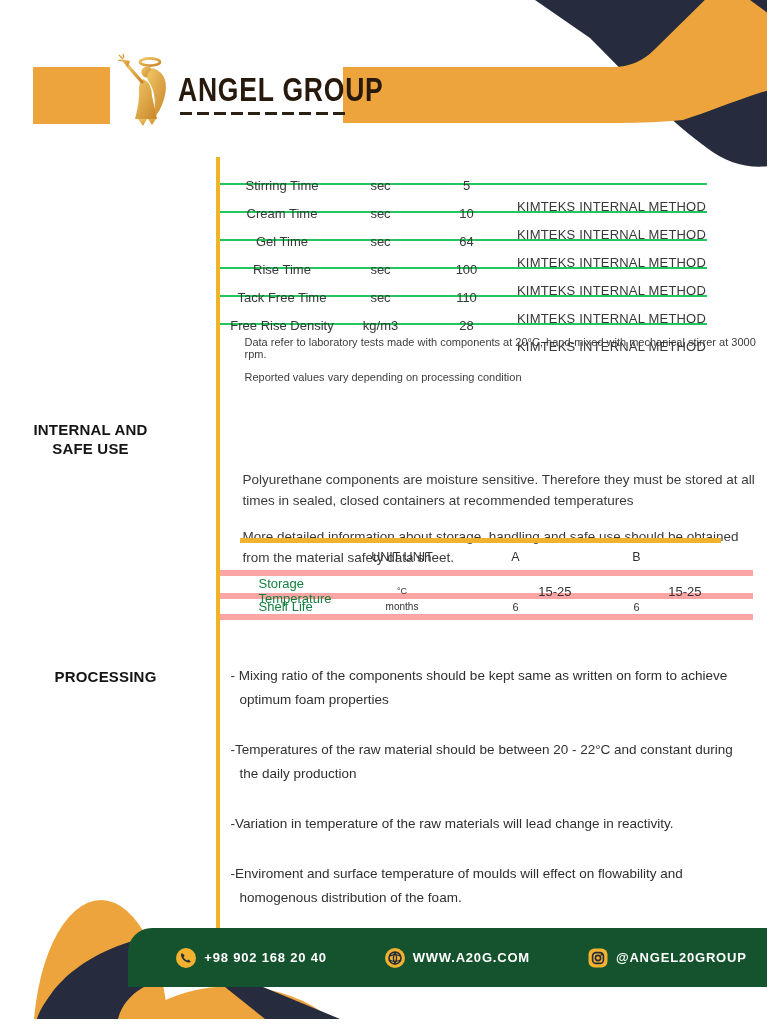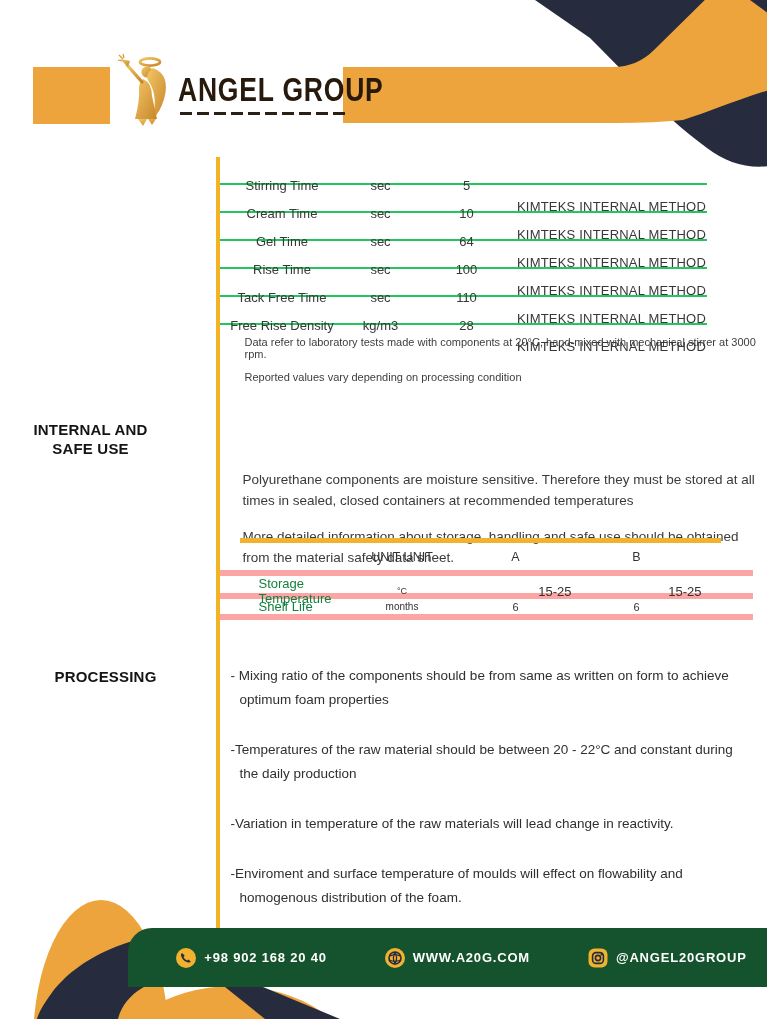--- a/index.html
+++ b/index.html
@@ -198,21 +198,21 @@
         <div class="prop">Shelf Life</div>
         <div class="unit-m">months</div>
         <div class="val-s">6</div>
         <div class="val-s">6</div>
         <div></div>
       </div>
     </div>
 
     <div class="processing-heading">PROCESSING</div>
     <div class="bullets">
-      <div>- Mixing ratio of the components should be from same as written on form to achieve optimum foam properties</div>
+      <div>- Mixing ratio of the components should be kept same as written on form to achieve optimum foam properties</div>
       <div>-Temperatures of the raw material should be between 20 - 22°C and constant during the daily production</div>
       <div>-Variation in temperature of the raw materials will lead change in reactivity.</div>
       <div>-Enviroment and surface temperature of moulds will effect on flowability and homogenous  distribution of the foam.</div>
     </div>
 
     <div class="footer-bar">
       <div class="f-item">
         <svg class="ficon" viewBox="0 0 20 20">
           <circle cx="10" cy="10" r="10" fill="#f0b22f"></circle>
           <path d="M6.2 5.2 C5.6 5.2 5 5.9 5 6.6 C5 10.4 9 14.6 13 14.6 C13.8 14.6 14.6 14 14.6 13.4 L12.6 11.4 L11 12.4 C9.4 11.7 8.2 10.4 7.5 8.9 L8.7 7.4 Z" fill="#262c3d"></path>

